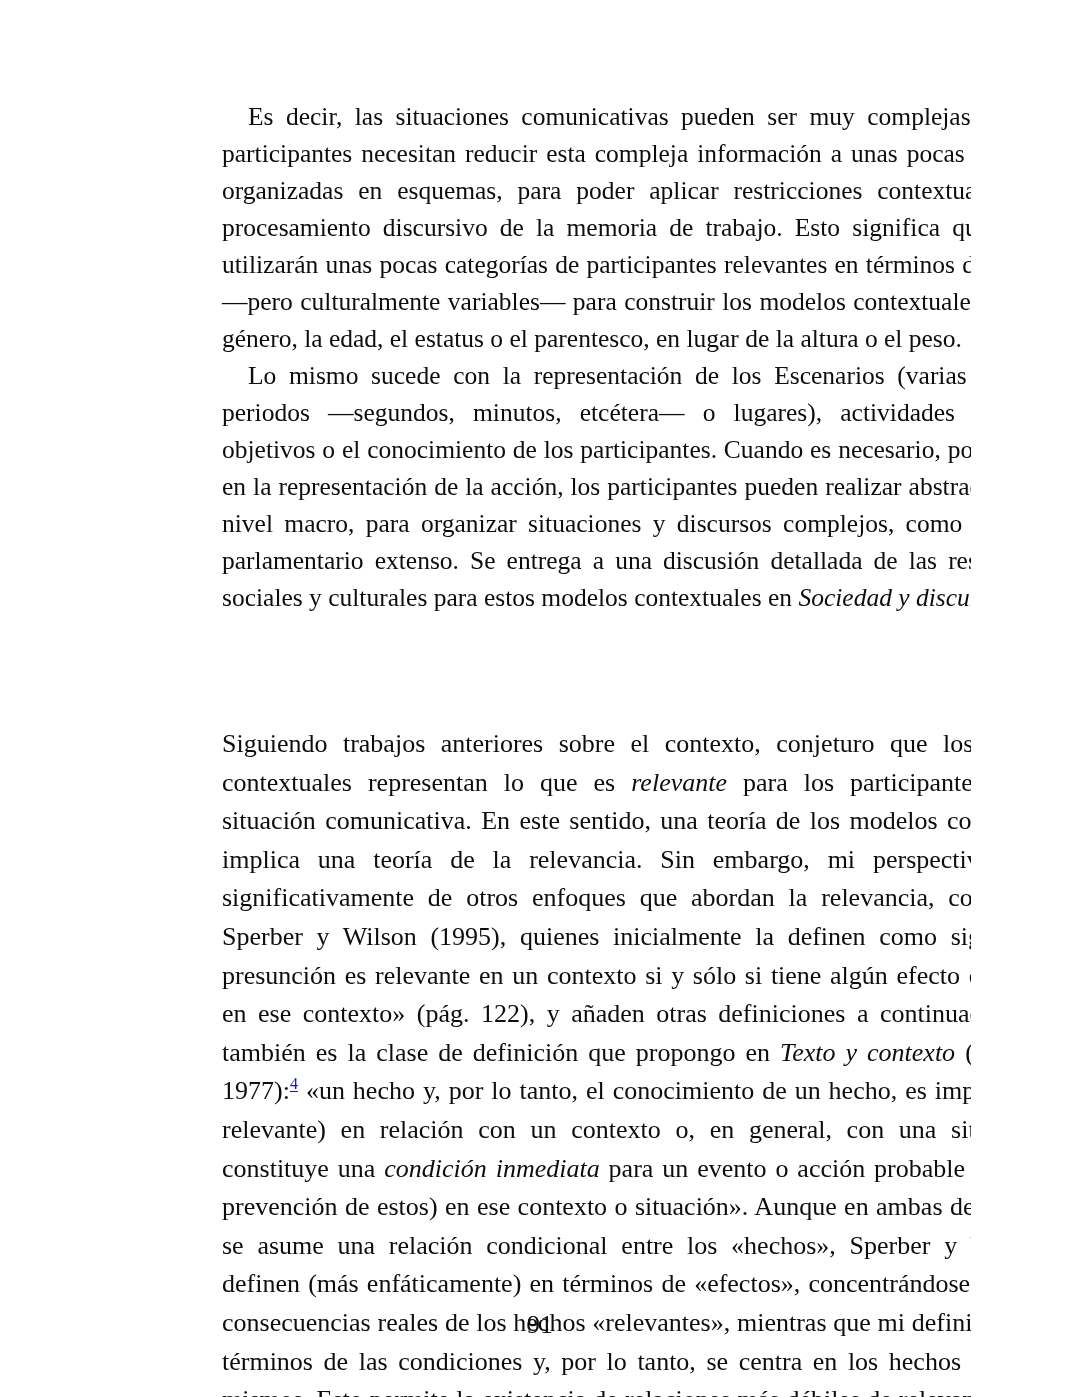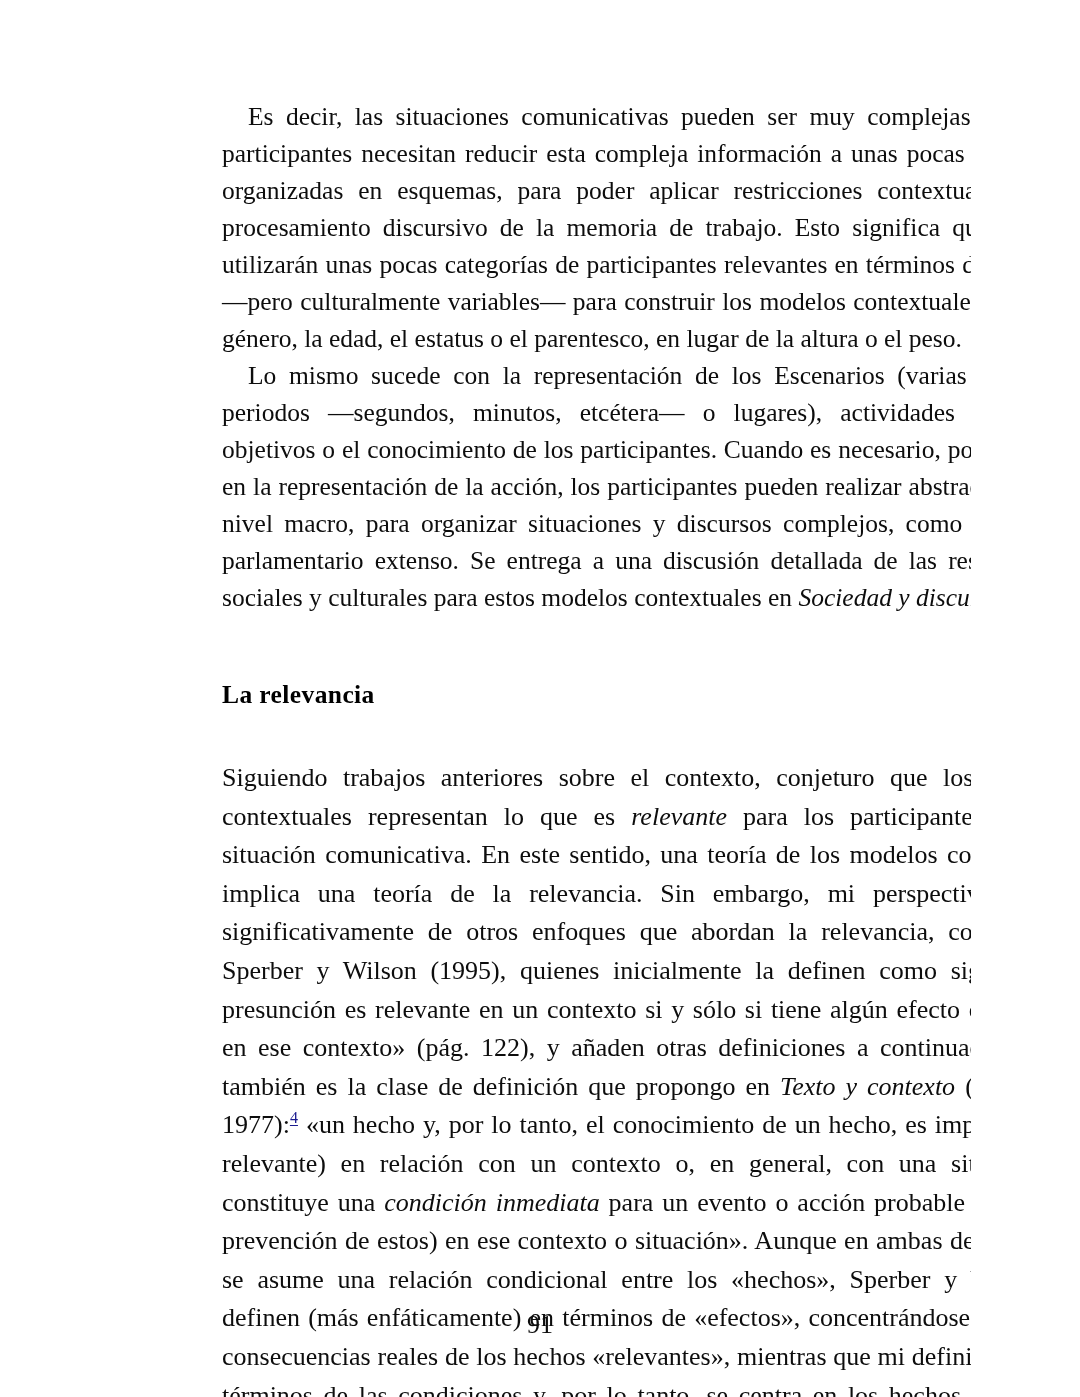--- a/index.html
+++ b/index.html
@@ -110,21 +110,20 @@
 
   <div class="content">
 
     <div class="block-upper">
       <p class="para indent">Es decir, las situaciones comunicativas pueden ser muy complejas, pero los participantes necesitan reducir esta compleja información a unas pocas categorías organizadas en esquemas, para poder aplicar restricciones contextuales en el procesamiento discursivo de la memoria de trabajo. Esto significa que sólo se utilizarán unas pocas categorías de participantes relevantes en términos discursivos —pero culturalmente variables— para construir los modelos contextuales, como el género, la edad, el estatus o el parentesco, en lugar de la altura o el peso.</p>
       <p class="para indent">Lo mismo sucede con la representación de los Escenarios (varias clases de periodos —segundos, minutos, etcétera— o lugares), actividades en curso, objetivos o el conocimiento de los participantes. Cuando es necesario, por ejemplo, en la representación de la acción, los participantes pueden realizar abstracciones de nivel macro, para organizar situaciones y discursos complejos, como un debate parlamentario extenso. Se entrega a una discusión detallada de las restricciones sociales y culturales para estos modelos contextuales en <em class="italic">Sociedad y discurso</em>.</p>
     </div>
 
     <div class="gap-before-heading"></div>
 
-    <h2 class="section-heading">La relevancia</h2>
 
     <div class="gap-after-heading"></div>
 
     <div class="lower-block">
       <p class="para noindent">Siguiendo trabajos anteriores sobre el contexto, conjeturo que los modelos contextuales representan lo que es <em class="italic">relevante</em> para los participantes en una situación comunicativa. En este sentido, una teoría de los modelos contextuales implica una teoría de la relevancia. Sin embargo, mi perspectiva difiere significativamente de otros enfoques que abordan la relevancia, como el de Sperber y Wilson (1995), quienes inicialmente la definen como sigue: «una presunción es relevante en un contexto si y sólo si tiene algún efecto contextual en ese contexto» (pág. 122), y añaden otras definiciones a continuación. Ésta también es la clase de definición que propongo en <em class="italic">Texto y contexto</em> (Van Dijk, 1977):<a class="footnote-ref">4</a> «un hecho y, por lo tanto, el conocimiento de un hecho, es importante (o relevante) en relación con un contexto o, en general, con una situación si constituye una <em class="italic">condición inmediata</em> para un evento o acción probable (o para la prevención de estos) en ese contexto o situación». Aunque en ambas definiciones se asume una relación condicional entre los «hechos», Sperber y Wilson la definen (más enfáticamente) en términos de «efectos», concentrándose así en las consecuencias reales de los hechos «relevantes», mientras que mi definición es en términos de las condiciones y, por lo tanto, se centra en los hechos relevantes mismos. Esto permite la existencia de relaciones más débiles de relevancia, como una posibilidad (una consecuencia posible o probable en lugar de una consecuencia necesaria, como en la causalidad). Por ejemplo, no hay duda de que una condición relevante (aunque no necesaria) para comer es tener hambre pero, desafortunadamente, para muchos millones de personas en el mundo, dicha condición no tiene el «efecto» (una consecuencia necesaria) de comer. En otras palabras, las propiedades de las situaciones pueden ser relevantes para las siguientes situaciones</p>
     </div>
 
   </div>
 
   <div class="page-number">91</div>

